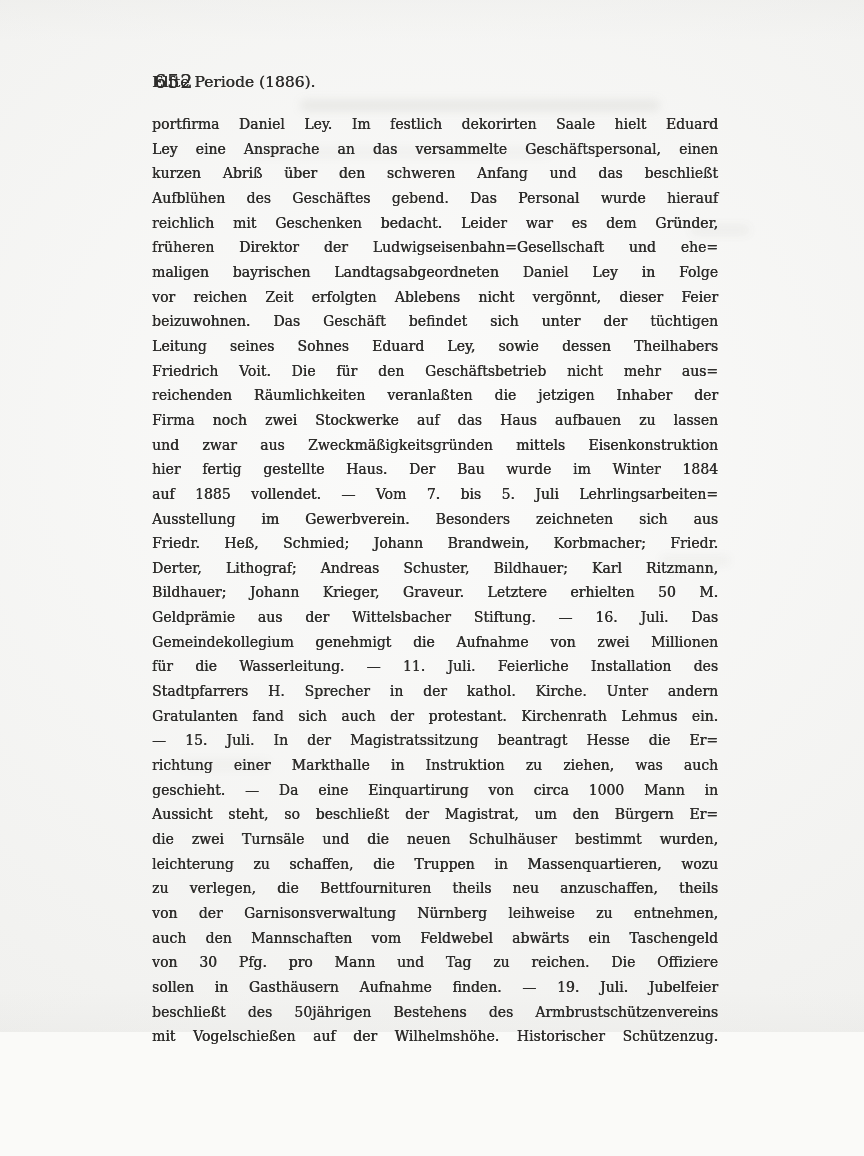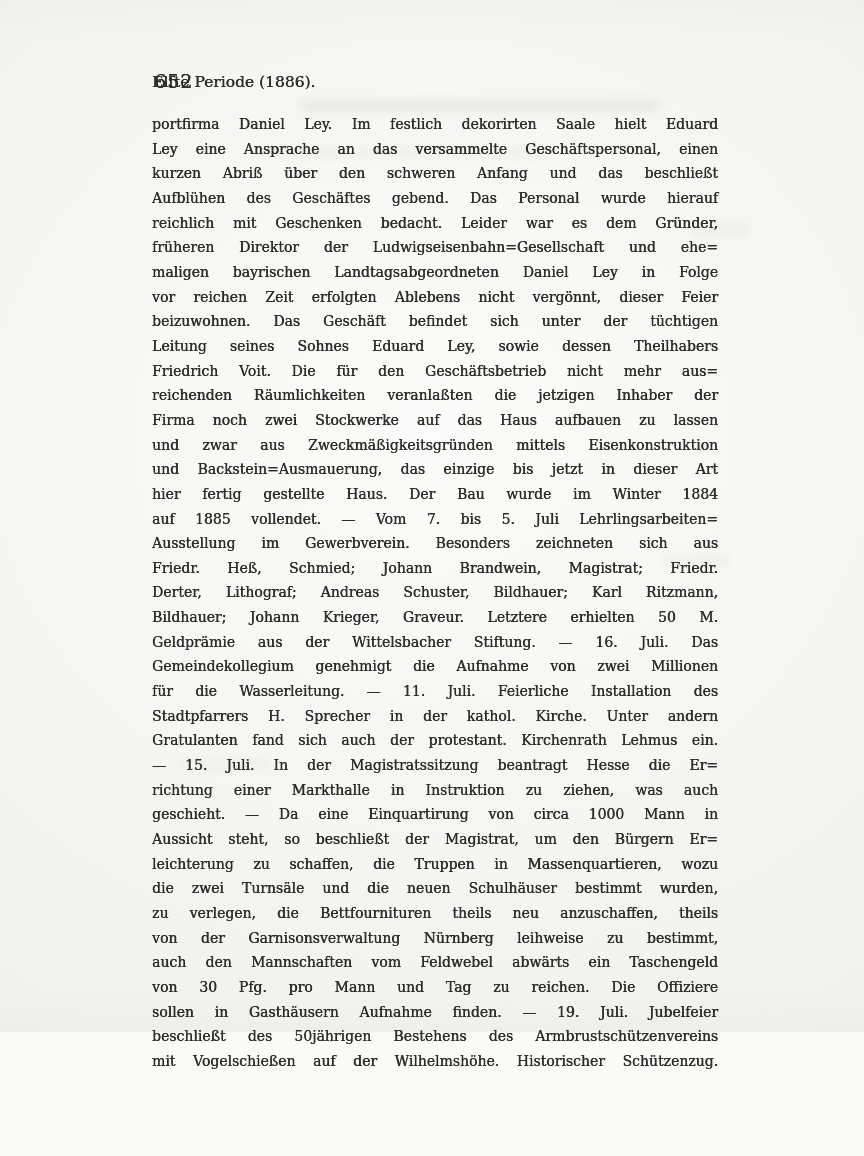--- a/index.html
+++ b/index.html
@@ -100,39 +100,38 @@
       <div class="line">reichlich mit Geschenken bedacht. Leider war es dem Gründer,</div>
       <div class="line">früheren Direktor der Ludwigseisenbahn=Gesellschaft und ehe=</div>
       <div class="line">maligen bayrischen Landtagsabgeordneten Daniel Ley in Folge</div>
       <div class="line">vor reichen Zeit erfolgten Ablebens nicht vergönnt, dieser Feier</div>
       <div class="line">beizuwohnen. Das Geschäft befindet sich unter der tüchtigen</div>
       <div class="line">Leitung seines Sohnes Eduard Ley, sowie dessen Theilhabers</div>
       <div class="line">Friedrich Voit. Die für den Geschäftsbetrieb nicht mehr aus=</div>
       <div class="line">reichenden Räumlichkeiten veranlaßten die jetzigen Inhaber der</div>
       <div class="line">Firma noch zwei Stockwerke auf das Haus aufbauen zu lassen</div>
       <div class="line">und zwar aus Zweckmäßigkeitsgründen mittels Eisenkonstruktion</div>
-      <div class="line">und Backstein=Ausmauerung, das einzige bis jetzt in dieser Art</div>
       <div class="line">hier fertig gestellte Haus. Der Bau wurde im Winter 1884</div>
       <div class="line">auf 1885 vollendet. — Vom 7. bis 5. Juli Lehrlingsarbeiten=</div>
       <div class="line">Ausstellung im Gewerbverein. Besonders zeichneten sich aus</div>
-      <div class="line">Friedr. Heß, Schmied; Johann Brandwein, Magistrat; Friedr.</div>
+      <div class="line">Friedr. Heß, Schmied; Johann Brandwein, Korbmacher; Friedr.</div>
       <div class="line">Derter, Lithograf; Andreas Schuster, Bildhauer; Karl Ritzmann,</div>
       <div class="line">Bildhauer; Johann Krieger, Graveur. Letztere erhielten 50 M.</div>
       <div class="line">Geldprämie aus der Wittelsbacher Stiftung. — 16. Juli. Das</div>
       <div class="line">Gemeindekollegium genehmigt die Aufnahme von zwei Millionen</div>
       <div class="line">für die Wasserleitung. — 11. Juli. Feierliche Installation des</div>
       <div class="line">Stadtpfarrers H. Sprecher in der kathol. Kirche. Unter andern</div>
       <div class="line">Gratulanten fand sich auch der protestant. Kirchenrath Lehmus ein.</div>
       <div class="line">— 15. Juli. In der Magistratssitzung beantragt Hesse die Er=</div>
       <div class="line">richtung einer Markthalle in Instruktion zu ziehen, was auch</div>
       <div class="line">geschieht. — Da eine Einquartirung von circa 1000 Mann in</div>
       <div class="line">Aussicht steht, so beschließt der Magistrat, um den Bürgern Er=</div>
+      <div class="line">die zwei Turnsäle und die neuen Schulhäuser bestimmt wurden,</div>
       <div class="line">leichterung zu schaffen, die Truppen in Massenquartieren, wozu</div>
-      <div class="line">die zwei Turnsäle und die neuen Schulhäuser bestimmt wurden,</div>
       <div class="line">zu verlegen, die Bettfournituren theils neu anzuschaffen, theils</div>
-      <div class="line">von der Garnisonsverwaltung Nürnberg leihweise zu bestimmt,</div>
+      <div class="line">von der Garnisonsverwaltung Nürnberg leihweise zu entnehmen,</div>
       <div class="line">auch den Mannschaften vom Feldwebel abwärts ein Taschengeld</div>
       <div class="line">von 30 Pfg. pro Mann und Tag zu reichen. Die Offiziere</div>
       <div class="line">sollen in Gasthäusern Aufnahme finden. — 19. Juli. Jubelfeier</div>
       <div class="line">beschließt des 50jährigen Bestehens des Armbrustschützenvereins</div>
       <div class="line">mit Vogelschießen auf der Wilhelmshöhe. Historischer Schützenzug.</div>
     </div>
 </div>
 
 </body></html>

